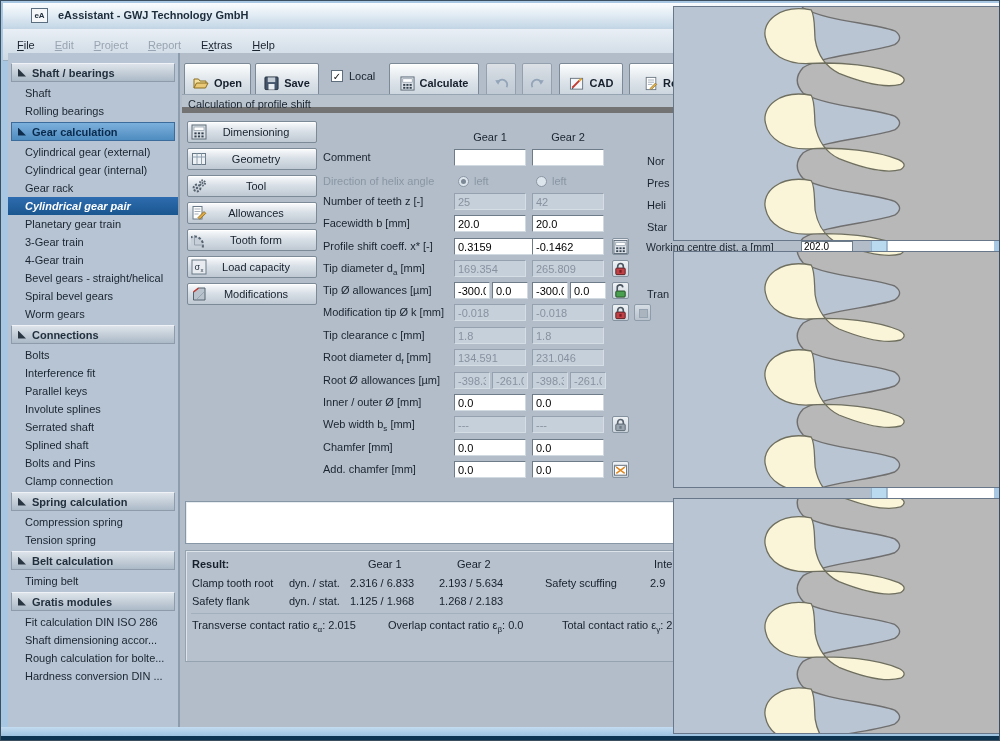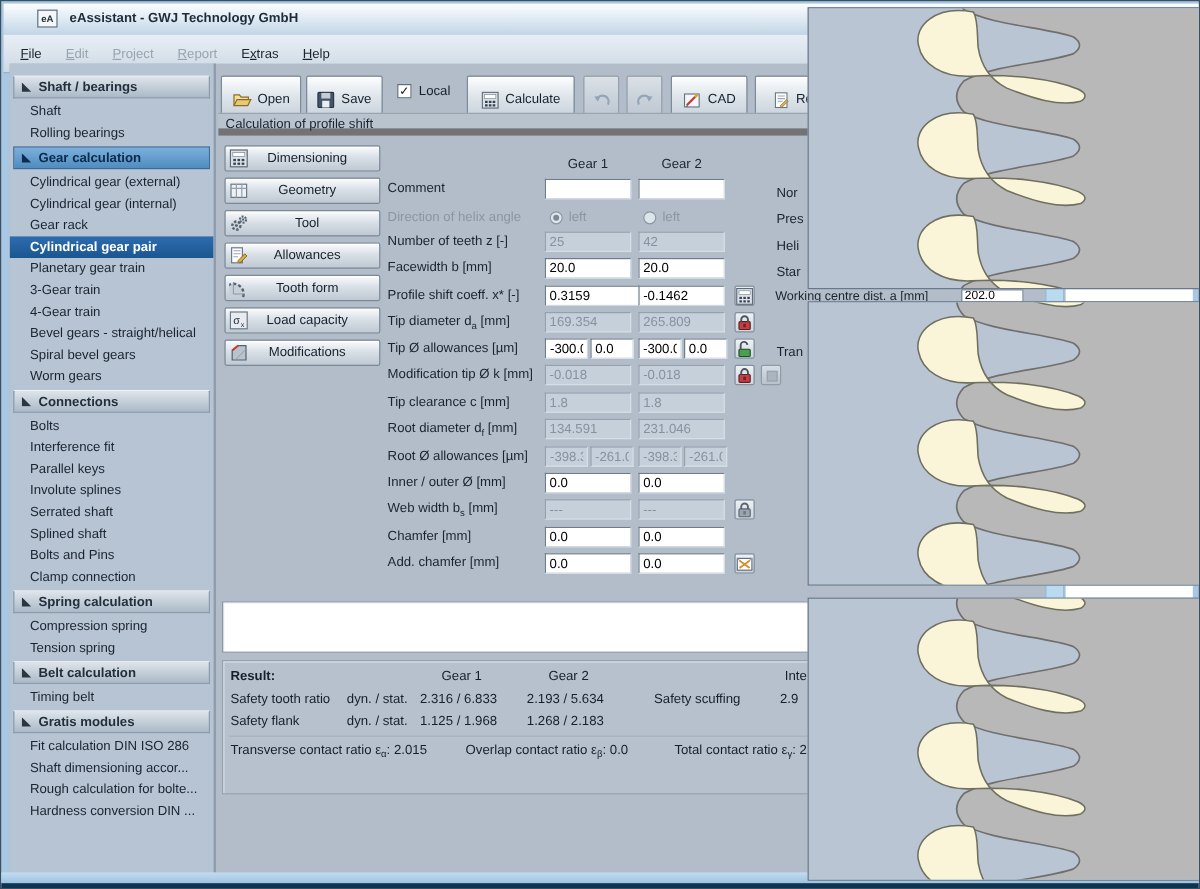--- a/index.html
+++ b/index.html
@@ -26,27 +26,27 @@
   .sidebar { position:absolute; left:7px; top:52px; width:172px; height:676px;
     background:#b7c4d3; border-right:2px solid #8e9dad; padding-top:8px; overflow:hidden; }
   .side-header { margin:2px 3px 2px 3px; height:19px; display:flex; align-items:center; gap:6px;
     padding-left:6px; background:linear-gradient(#dee4ea,#abb9c7); border:1px solid #8d9baa;
     border-top-color:#eff3f7; font-size:11px; font-weight:bold; color:#22303e; }
   .side-header.blue { background:linear-gradient(#7cb0dc,#4f8cc0); border-color:#3c6c9b; color:#0a2a4c; }
   .tri { width:8px; height:8px; background:#2a3642; clip-path:polygon(0 0,0 100%,100% 100%); flex:0 0 8px; }
   .side-header.blue .tri { background:#0e2c4c; }
   .side-item { height:18px; line-height:18px; padding-left:17px; font-size:11px; color:#1a2430;
     white-space:nowrap; overflow:hidden; cursor:default; }
-  .side-item.selected { background:linear-gradient(#2d6cb0,#1a568f); color:#fff; font-weight:bold; }
+  .side-item.selected { background:linear-gradient(#2d6cb0,#1a568f); color:#fff; font-weight:bold;font-style:italic; }
 
   
   .tbtn { position:absolute; top:62px; height:40px;
     background:linear-gradient(#fdfefe,#dde4ea 45%,#c3cdd7); border:1px solid #7c8a98; border-radius:2px;
     display:flex; align-items:center; justify-content:center; gap:5px; font-size:11px; color:#16202c;
-    box-shadow:inset 0 1px 0 #ffffff; cursor:default; }
+    box-shadow:inset 0 1px 0 #ffffff; cursor:default;font-weight:bold; }
   .tbtn.dis { opacity:.55; }
   .local-box { position:absolute; left:330px; top:62px; height:25px; display:flex; align-items:center; gap:6px;
     font-size:11px; color:#16202c; }
   .chk { width:12px; height:12px; background:#fff; border:1px solid #5f6e7c; font-size:10px; line-height:11px;
     text-align:center; color:#111; }
   .statusline { position:absolute; left:181px; top:93px; width:689px; height:19px; background:#b8c3ce;
     border-top:1px solid #97a4b1; border-bottom:6px solid #737373; font-size:11px; color:#1a2430;
     line-height:18px; padding-left:6px; }
 
   
@@ -441,21 +441,21 @@
   <div class="wlabel">Working centre dist. a [mm]</div>
   <input class="winp" id="working-input" readonly="" value="202.0" style="">
 
   <div class="msgbox"></div>
   <div class="result-box">
     <span class="r bold" style="left:6px;top:7px">Result:</span>
     <span class="r" style="left:182px;top:7px">Gear 1</span>
     <span class="r" style="left:271px;top:7px">Gear 2</span>
     <span class="r" style="left:468px;top:7px">Inte</span>
 
-    <span class="r" style="left:6px;top:26px">Safety tooth ratio</span>
+    <span class="r" style="left:6px;top:26px">Clamp tooth root</span>
     <span class="r" style="left:103px;top:26px">dyn. / stat.</span>
     <span class="r" style="left:164px;top:26px">2.316 / 6.833</span>
     <span class="r" style="left:253px;top:26px">2.193 / 5.634</span>
     <span class="r" style="left:359px;top:26px">Safety scuffing</span>
     <span class="r" style="left:464px;top:26px">2.9</span>
 
     <span class="r" style="left:6px;top:44px">Safety flank</span>
     <span class="r" style="left:103px;top:44px">dyn. / stat.</span>
     <span class="r" style="left:164px;top:44px">1.125 / 1.968</span>
     <span class="r" style="left:253px;top:44px">1.268 / 2.183</span>

